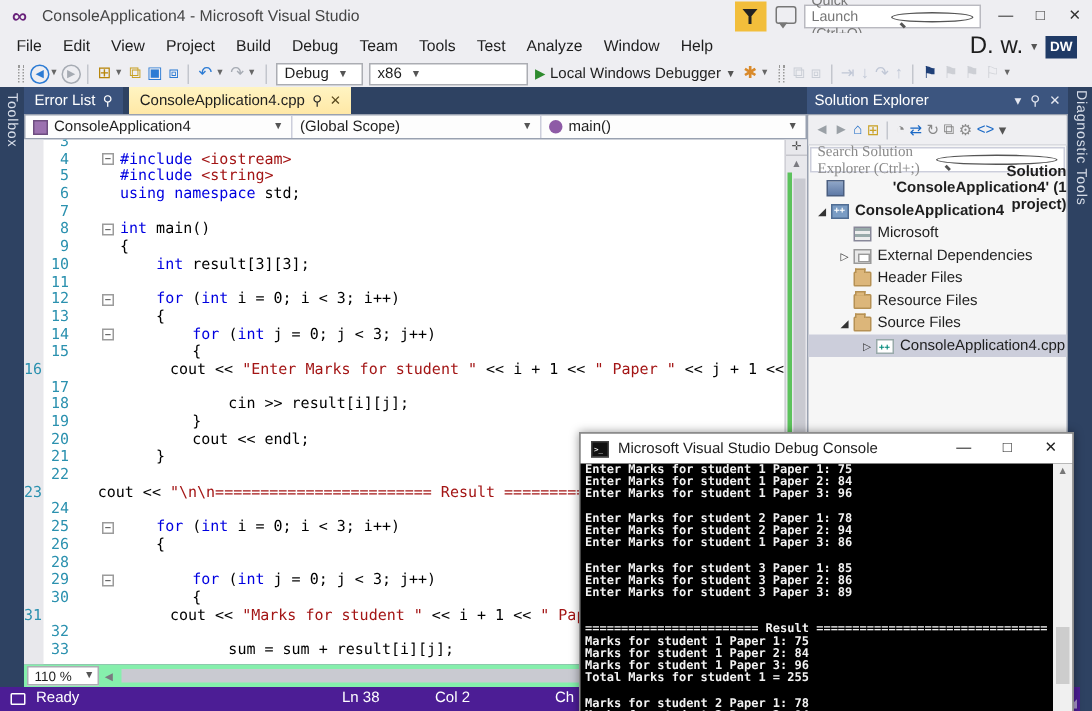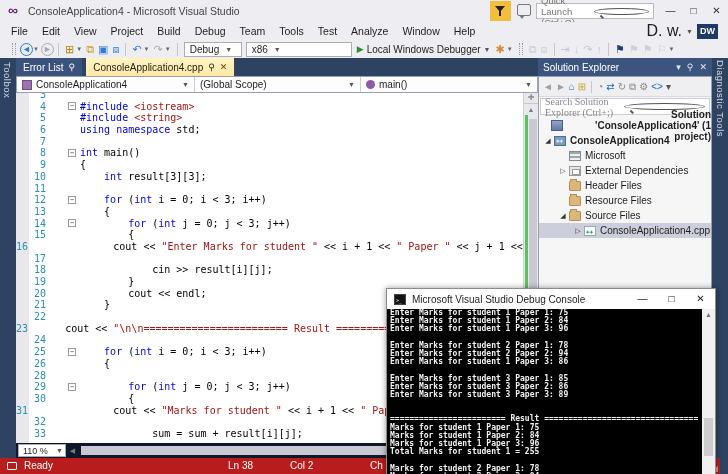--- a/index.html
+++ b/index.html
@@ -75,21 +75,21 @@
   .fold { width:13px; position:relative; }
   .fold .box { position:absolute; left:1px; top:1.5px; width:8px; height:8px; border:1px solid #9B9B9B; background:#fff; font:7px/6px "DejaVu Sans Mono", monospace; text-align:center; color:#333; }
   .ct { font:10px/11.7px "DejaVu Sans Mono", monospace; white-space:pre; color:#000; }
   .c-k { color:#0000E0; } .c-s { color:#A31515; } .c-p { color:#000; }
   .vscroll { position:absolute; right:0; top:0; width:15px; height:100%; background:#E8E8EC; border-left:1px solid #D0D0D6; }
   .vs-split { height:11px; border-bottom:1px solid #C6C6CC; text-align:center; font-size:8px; color:#555; line-height:10px; }
   .vs-arrow { height:11px; text-align:center; font-size:7px; color:#7A7A80; line-height:11px; }
   .vs-track { position:relative; height:300px; }
   .vs-green { position:absolute; left:1px; top:0; width:3px; height:100%; background:#5CC25C; }
   .vs-thumb { position:absolute; left:5px; top:4px; width:8px; height:210px; background:#C9CAD1; }
-  .ed-bottom { position:absolute; left:0; top:385px; width:522px; height:15px; background:#0f172a; display:flex; align-items:center; }
+  .ed-bottom { position:absolute; left:0; top:385px; width:522px; height:15px; background:#86efac; display:flex; align-items:center; }
   .zoom-combo { width:48px; height:13px; background:#fff; border:1px solid #ABADB3; margin-left:2px; font-size:9px; color:#1E1E1E; display:flex; align-items:center; padding:0 2px 0 4px; }
   .zoom-combo .caret { margin-left:auto; }
   .hs-arrow { width:13px; text-align:center; font-size:7px; color:#7A7A80; }
   .hs-track { flex:1; height:13px; position:relative; }
   .hs-thumb { position:absolute; left:2px; top:2px; width:408px; height:9px; background:#C9CAD1; }
 
   
   .solexp { position:absolute; left:538px; top:0; width:174px; height:400px; }
   .se-title { height:18px; background:#3C557F; color:#fff; display:flex; align-items:center; padding:0 5px; font-size:10px; }
   .se-title .icons { margin-left:auto; display:flex; gap:6px; font-size:9px; color:#E6E9F2; }
@@ -123,21 +123,21 @@
   .con-ico:after { content:">_"; position:absolute; left:1px; top:0px; color:#fff; font:5px/10px "DejaVu Sans Mono",monospace; }
   .con-title .t { font-size:10px; color:#1E1E1E; flex:1; }
   .con-btn { width:29px; height:20px; text-align:center; line-height:20px; font-size:10px; color:#222; }
   .con-body { position:absolute; left:0; top:20px; right:13px; bottom:0; overflow:hidden; padding-left:3px; }
   .cline { font:bold 8px/8.2px "DejaVu Sans Mono", monospace; color:#F2F2F2; white-space:pre; height:8.2px; }
   .con-scroll { position:absolute; right:0; top:20px; width:13px; bottom:0; background:#F0F0F0; }
   .con-sarrow { height:11px; text-align:center; font-size:7px; color:#777; line-height:11px; }
   .con-thumb { position:absolute; left:2px; bottom:40px; width:9px; height:38px; background:#CDCDCD; }
 
   
-  .statusbar { position:absolute; left:0; top:458px; width:720px; height:16px; background:#b91c1c; color:#fff; font-size:10px; }
+  .statusbar { position:absolute; left:0; top:458px; width:720px; height:16px; background:#4c1d95; color:#fff; font-size:10px; }
   .sb-ico { position:absolute; left:7px; top:4px; width:10px; height:8px; border:1px solid #fff; border-radius:1px; }
   .sb-ready { position:absolute; left:24px; top:2px; }
   .sb-ln { position:absolute; left:228px; top:2px; }
   .sb-col { position:absolute; left:290px; top:2px; }
   .sb-ch { position:absolute; left:370px; top:2px; }
   .sb-ins { position:absolute; left:428px; top:2px; }
   .sb-sc { position:absolute; right:30px; top:2px; display:flex; gap:5px; align-items:center; }
   .sb-grip { position:absolute; right:2px; bottom:1px; color:rgba(255,255,255,.55); font-size:8px; }
 </style>
 </head>

